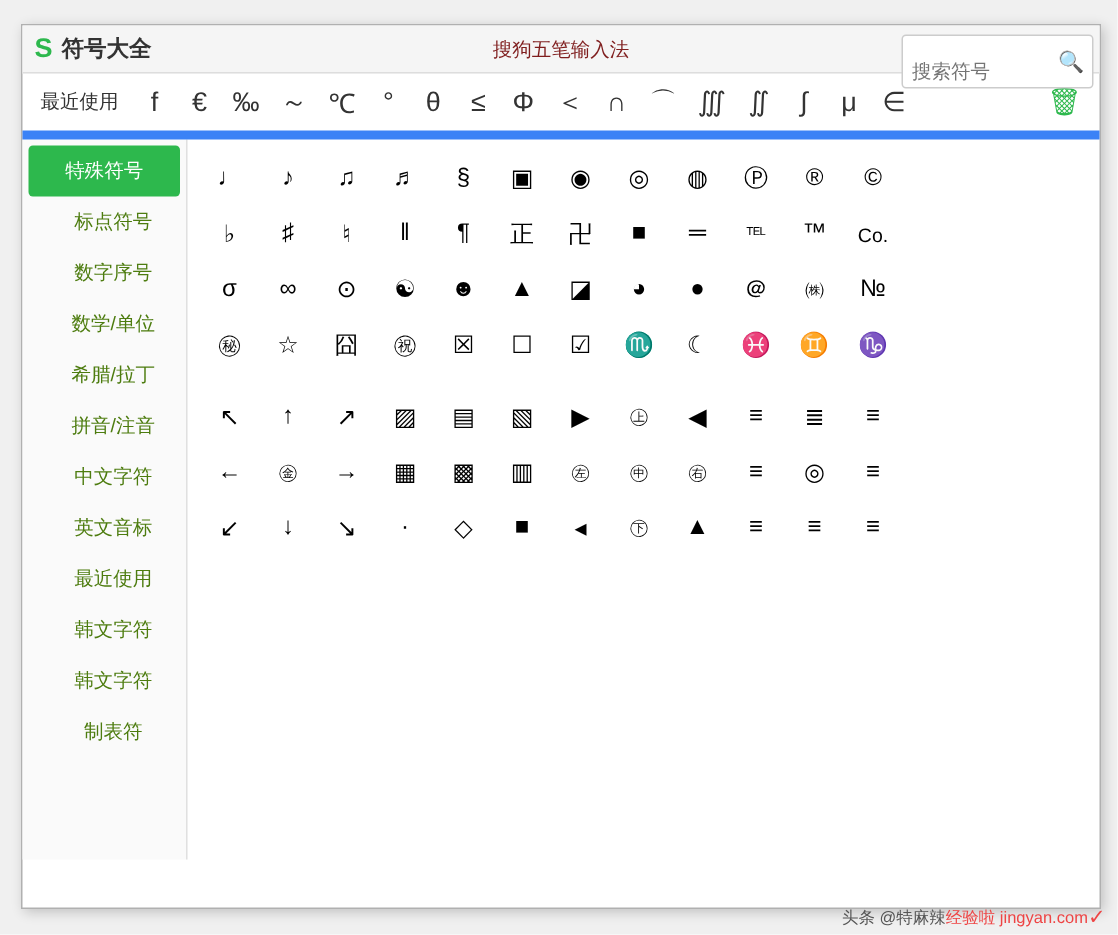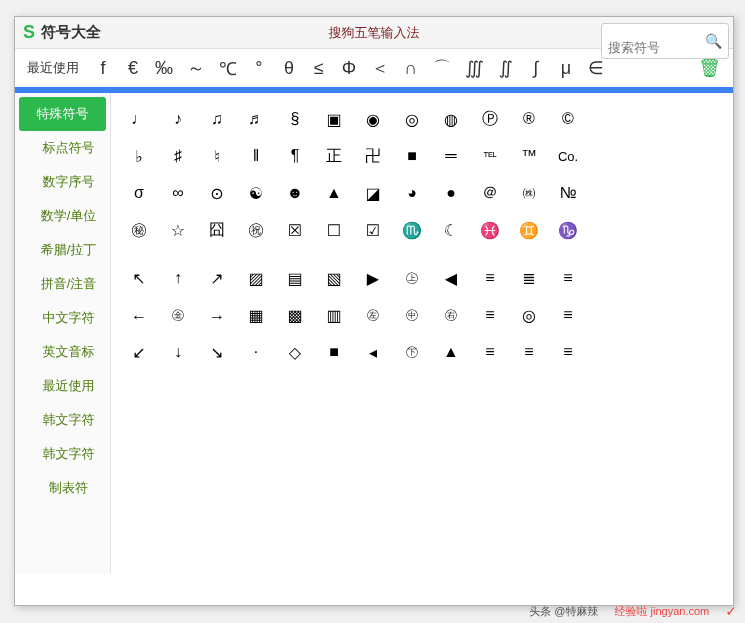--- a/index.html
+++ b/index.html
@@ -127,21 +127,21 @@
       cursor: pointer;
       margin-left: auto;
     }
 
     .main-content {
       display: flex;
       height: calc(100% - 108px);
     }
 
     .sidebar {
-      width: 96px;
+      width: 110px;
       background: #fafafa;
       border-right: 1px solid #e0e0e0;
       padding-top: 4px;
       flex-shrink: 0;
     }
 
     .sidebar-item {
       padding: 8px 12px;
       font-size: 13px;
       color: #4d7c0f;
@@ -365,17 +365,17 @@
         <div class="sym-cell">▲</div>
         <div class="sym-cell">≡</div>
         <div class="sym-cell">≡</div>
         <div class="sym-cell">≡</div>
         <div class="sym-cell"></div>
       </div>
     </div>
   </div>
 </div>
 
-<div style="position:absolute; bottom:4px; right:8px; font-size:11px; color:#555; display:flex; align-items:center; gap:16px;">
+<div style="position:absolute; bottom:4px; right:8px; font-size:11px; color:#555; display:flex; align-items:center; gap:0;">
   <span>头条 @特麻辣</span>
   <span style="color:#e44;">经验啦 jingyan.com</span>
   <span style="color:#e44; font-size:14px;">✓</span>
 </div>
 
 </body></html>

